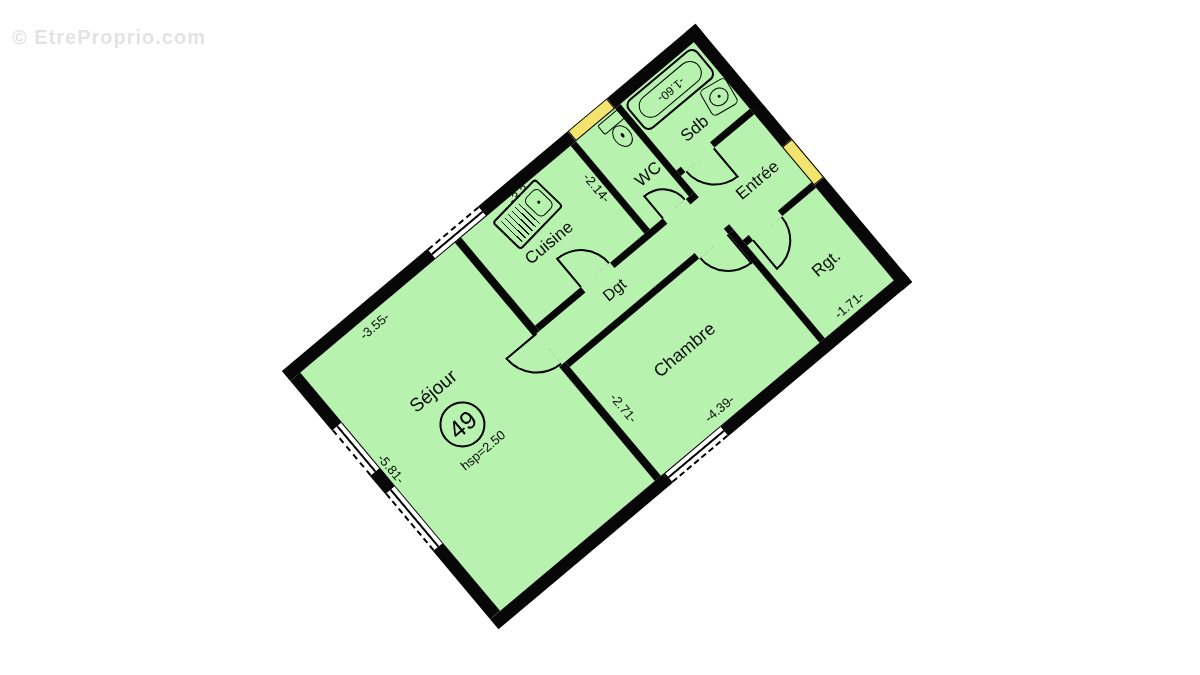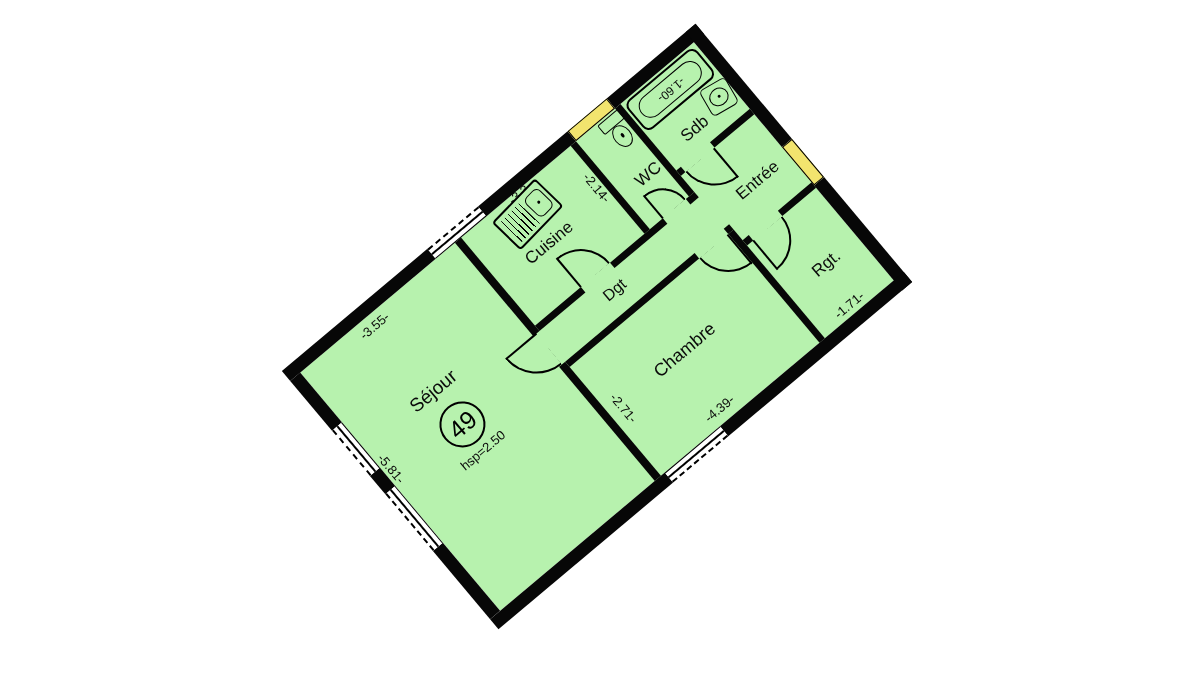--- a/index.html
+++ b/index.html
@@ -60,20 +60,21 @@
               background:repeating-linear-gradient(to right,#000 0 1px,transparent 1px 5px);}
   .sink-bowl{position:absolute;left:35px;top:5px;width:20px;height:26px;border:1.5px solid #000;
              border-radius:6px;box-sizing:border-box;}
   .sink-dot{position:absolute;left:8px;top:10px;width:3px;height:3px;background:#000;border-radius:50%;}
 </style>
 </head>
 <body>
 
 <div id="stage">
 
+  <div class="watermark">© EtreProprio.com</div>
 
   <div class="plan">
 
     <div class="interior"></div>
 
     <div class="wall" style="left:0;top:0;width:190px;height:13px"></div>
     <div class="wall" style="left:256px;top:0;width:117px;height:13px"></div>
     <div class="wall" style="left:424px;top:0;width:116px;height:13px"></div>
 
     <div class="wall" style="left:527px;top:0;width:13px;height:150px"></div>

